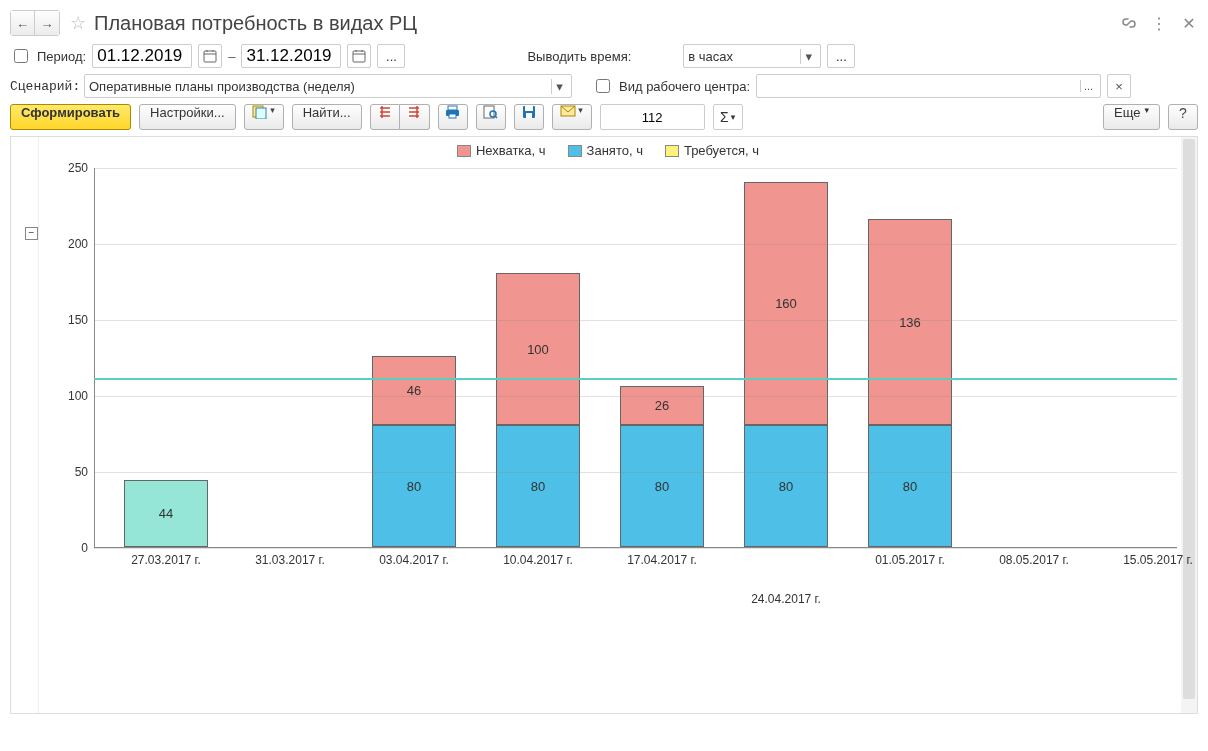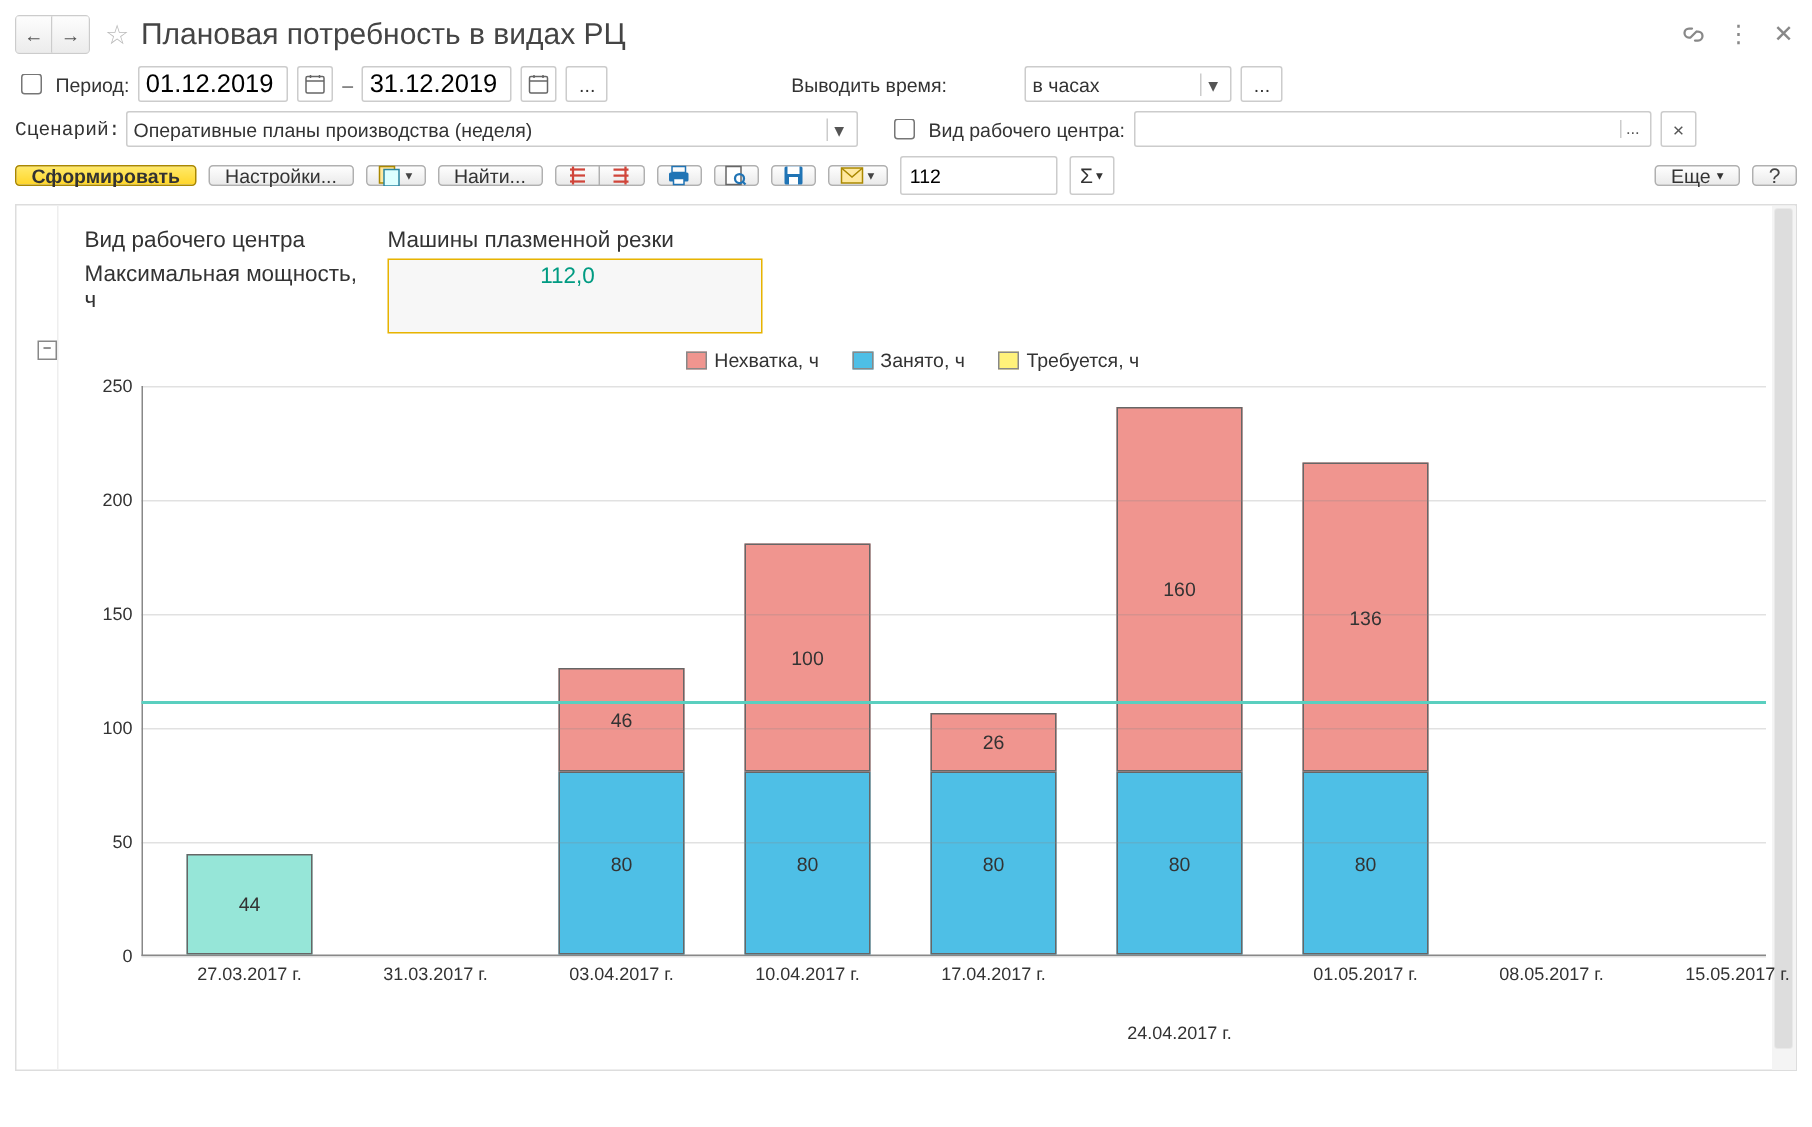--- a/index.html
+++ b/index.html
@@ -16,27 +16,27 @@
 .lbl { font-size:13px; color:#333; }
 .chk { width:14px; height:14px; }
 .date-input { width:100px; height:24px; border:1px solid #ccc; border-radius:2px; padding:2px 4px; font-size:17px; }
 .cal-btn { width:24px; height:24px; border:1px solid #ccc; border-radius:2px; display:flex; align-items:center; justify-content:center; background:#fff; cursor:pointer; }
 .dots-btn { width:28px; height:24px; border:1px solid #ccc; border-radius:2px; display:flex; align-items:center; justify-content:center; background:#fff; cursor:pointer; }
 .select-wide { height:24px; border:1px solid #ccc; border-radius:2px; display:flex; align-items:center; padding:0 4px; background:#fff; }
 .select-wide .txt { flex:1; font-size:13px; }
 .select-wide .drop { width:16px; text-align:center; color:#555; cursor:pointer; border-left:1px solid #ccc; }
 .clear-btn { width:24px; height:24px; border:1px solid #ccc; border-radius:2px; display:flex; align-items:center; justify-content:center; background:#fff; cursor:pointer; font-size:13px; color:#555;}
 .toolbar { display:flex; align-items:center; gap:8px; margin-bottom:6px; }
-.btn { height:14px; border:1px solid #b0b0b0; border-radius:3px; padding:0 10px; display:flex; align-items:center; background:linear-gradient(#fefefe,#eaeaea); font-size:13px; cursor:pointer; }
+.btn { height:26px; border:1px solid #b0b0b0; border-radius:3px; padding:0 10px; display:flex; align-items:flex-start; background:linear-gradient(#fefefe,#eaeaea); font-size:13px; cursor:pointer; }
 .btn-primary { background:linear-gradient(#ffe96a,#ffd62a); border-color:#aa8800; font-weight:bold; color:#333; }
 .btn-ico { width:30px; justify-content:center; padding:0; font-size:14px; color:#444; }
 .btn-ico-group { display:flex; }
 .btn-ico-group .btn-ico:first-child{border-radius:3px 0 0 3px;}
 .btn-ico-group .btn-ico:last-child{border-radius:0 3px 3px 0; border-left:none;}
-.num-input { width:105px; height:26px; border:1px solid #ccc; border-radius:2px; text-align:left; padding:0 6px; font-size:13px; }
+.num-input { width:105px; height:26px; border:1px solid #ccc; border-radius:2px; text-align:center; padding:0 6px; font-size:13px; }
 .sigma { width:30px; height:26px; border:1px solid #ccc; border-radius:2px; display:flex; align-items:center; justify-content:center; background:#fff; cursor:pointer; font-size:14px; }
 .content-outer { border:1px solid #ddd; position:relative; height:578px; overflow:hidden; }
 .side-margin { position:absolute; left:0; top:0; width:28px; height:100%; border-right:1px solid #eee; }
 .collapse-btn { position:absolute; left:14px; top:90px; width:13px; height:13px; border:1px solid #888; background:#fff; font-size:10px; line-height:10px; text-align:center; cursor:pointer; color:#333;}
 .content-inner { margin-left:28px; height:100%; overflow:auto; padding-right:20px; }
 .info-table { margin:10px 0 8px 15px; }
 .info-table td { padding:2px 10px 2px 0; vertical-align:top; font-size:15px; }
 .info-val { color:#333; font-size:15px; }
 .cap-cell { border:1px solid #e8b400; background:#f7f7f7; width:250px; height:50px; text-align:center; font-size:18px; color:#009b82; vertical-align:top; padding-top:2px; }
 .legend { display:flex; justify-content:center; gap:22px; margin:6px 0 10px 0; font-size:13px; }
@@ -206,32 +206,20 @@
 </div>
 
 <div class="content-outer">
   <div class="side-margin"></div>
   <div class="collapse-btn">−</div>
   <div class="vscroll">
       <div class="vscroll-thumb"></div>
     </div>
 
   <div class="content-inner">
-    <table class="info-table">
-      <tbody>
-          <tr>
-        <td class="lbl" style="width:200px;font-size:15px;">Вид рабочего центра</td>
-        <td class="info-val">Машины плазменной резки</td>
-      </tr>
-      <tr>
-        <td class="lbl" style="font-size:15px;">Максимальная мощность, ч</td>
-        <td class="cap-cell">112,0</td>
-      </tr>
-    </tbody>
-      </table>
 
     <div class="legend">
       <div class="leg-item">
           <div class="leg-sw" style="background:#f0958f;"></div>
           <span>Нехватка, ч</span>
         </div>
       <div class="leg-item">
           <div class="leg-sw" style="background:#4ebfe6;"></div>
           <span>Занято, ч</span>
         </div>

